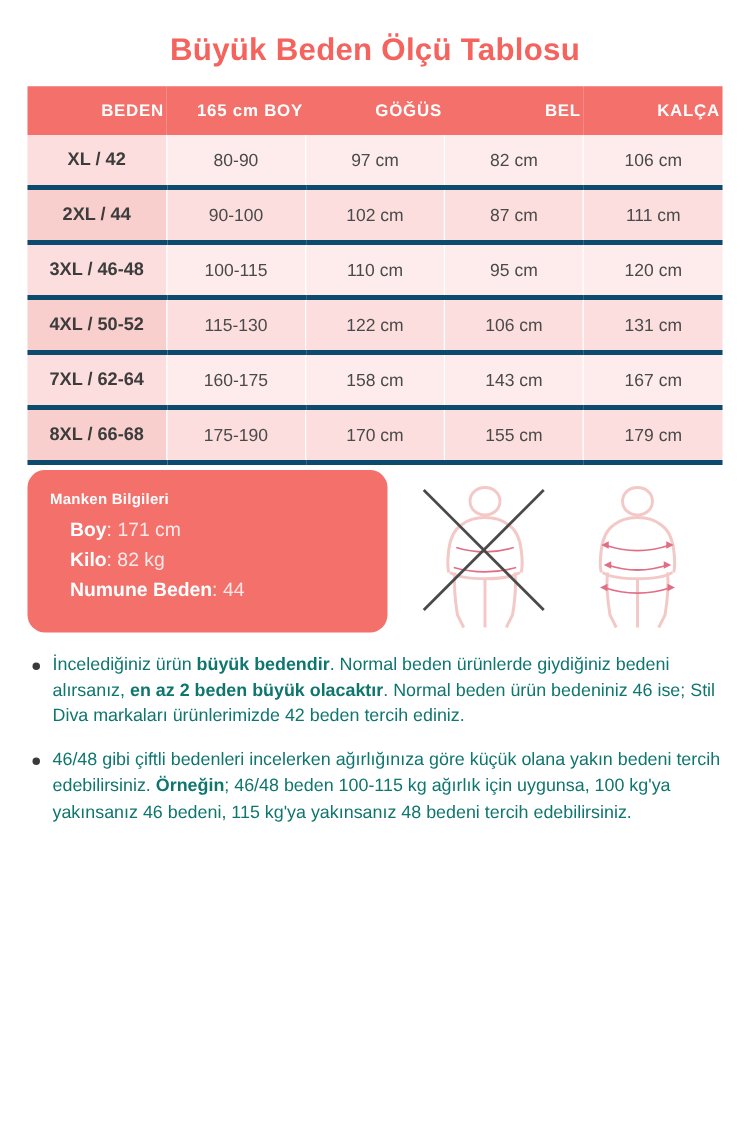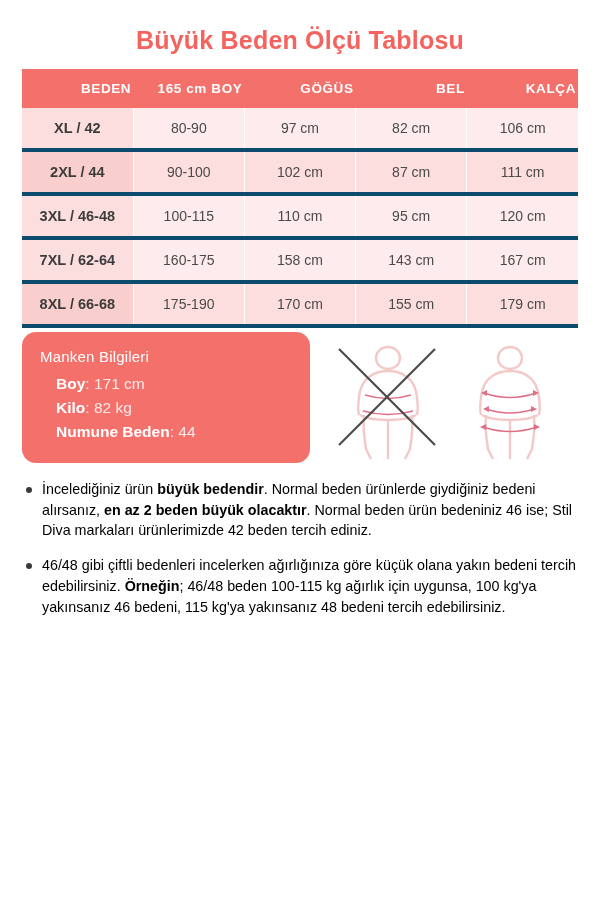--- a/index.html
+++ b/index.html
@@ -79,22 +79,22 @@
   .model-card {
     background: #f4706b;
     border-radius: 14px;
     color: #ffffff;
     padding: 14px 18px 16px 18px;
     width: 288px;
     flex: 0 0 288px;
   }
   .model-card h3 {
     margin: 2px 0 10px 0;
-    font-size: 15px;
-    font-weight: normal;
+    font-size: 12px;
+    font-weight: bold;
     letter-spacing: 0.2px;
   }
   .model-card .line {
     font-size: 15.5px;
     margin: 6px 16px;
     color: #ffe9e8;
   }
   .model-card .line b {
     color: #ffffff;
     font-weight: bold;
@@ -127,21 +127,21 @@
   .dot {
     flex: 0 0 auto;
     width: 6px; height: 6px;
     border-radius: 50%;
     background: #3a3a3a;
     margin-top: 8px;
   }
   .btext {
     font-size: 14.3px;
     line-height: 1.45;
-    color: #000000;
+    color: #0f766e;
   }
   .btext b { font-weight: bold; }
 </style>
 </head>
 <body>
 
 <div class="page">
 
   <div class="title">Büyük Beden Ölçü Tablosu</div>
 
@@ -169,20 +169,27 @@
           <td>102 cm</td>
           <td>87 cm</td>
           <td>111 cm</td>
         </tr>
         <tr class="r-odd">
           <td class="beden">3XL / 46-48</td>
           <td>100-115</td>
           <td>110 cm</td>
           <td>95 cm</td>
           <td>120 cm</td>
+        </tr>
+        <tr class="r-even">
+          <td class="beden">4XL / 50-52</td>
+          <td>115-130</td>
+          <td>122 cm</td>
+          <td>106 cm</td>
+          <td>131 cm</td>
         </tr>
         <tr class="r-odd">
           <td class="beden">7XL / 62-64</td>
           <td>160-175</td>
           <td>158 cm</td>
           <td>143 cm</td>
           <td>167 cm</td>
         </tr>
         <tr class="r-even">
           <td class="beden">8XL / 66-68</td>

